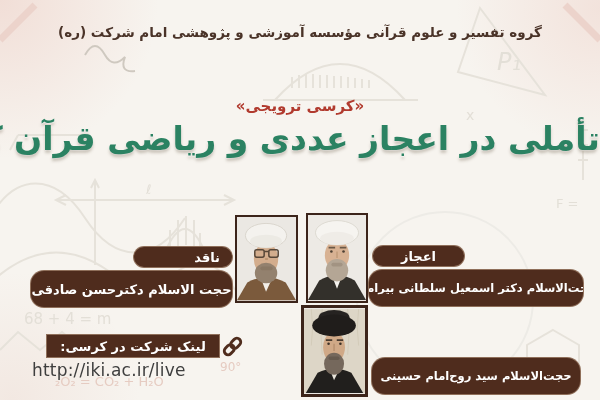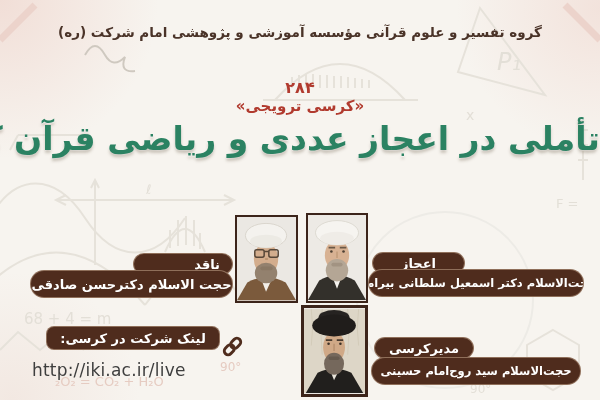--- a/index.html
+++ b/index.html
@@ -14,46 +14,46 @@
   }
   .bg{position:absolute;inset:0;z-index:0;pointer-events:none;}
   .layer{position:absolute;z-index:1;}
 
   .org{left:0;width:100%;text-align:center;color:#4a3328;font-weight:bold;direction:rtl;white-space:nowrap;}
   .org1{top:24px;font-size:13.5px;}
   .org2{top:51px;font-size:13px;}
 
   .badge{top:80px;left:0;width:100%;text-align:center;color:#b13a2e;direction:rtl;}
   .badge .num{font-size:16px;font-weight:bold;letter-spacing:1px;display:block;line-height:1;}
-  .badge .lbl{font-size:15px;font-weight:bold;display:block;line-height:1.2;margin-top:1px;}
+  .badge .lbl{font-size:15px;font-weight:bold;display:block;line-height:1.2;margin-top:17px;}
 
   .title{top:119px;left:0;width:100%;text-align:center;direction:rtl;white-space:nowrap;
     font-size:33px;font-weight:bold;color:#2b8262;
     text-shadow:0 3px 3px rgba(150,140,125,.45), 0 1px 0 #ffffff;}
 
   .photo{box-sizing:border-box;border:2px solid #3c241a;background:#ebe8e3;overflow:hidden;}
   .photo svg{display:block;width:100%;height:100%;}
   .photo-critic{left:235px;top:215px;width:63px;height:88px;}
   .photo-speaker{left:306px;top:213px;width:62px;height:90px;}
   .photo-manager{left:301px;top:305px;width:67px;height:92px;border-width:3px;}
 
   .pill{box-sizing:border-box;background:#4f2c1d;color:#fff;direction:rtl;
     display:flex;align-items:center;justify-content:center;white-space:nowrap;overflow:hidden;
     border:1px solid rgba(222,193,166,.45);font-weight:bold;}
-  .role{height:22px;border-radius:11px;font-size:13px;padding:0 12px;margin-top:7px;}
-  .name{height:28px;border-radius:14px;font-size:12px;padding:8px 8px;}
+  .role{height:22px;border-radius:11px;font-size:13px;padding:0 12px;}
+  .name{height:28px;border-radius:14px;font-size:12px;padding:18px 8px;}
 
   .role-critic{left:133px;top:246px;width:100px;justify-content:flex-start;}
   .name-critic{left:30px;top:270px;width:203px;font-size:13px;}
   .role-speaker{left:372px;top:245px;width:93px;}
   .name-speaker{left:368px;top:269px;width:216px;font-size:11.5px;}
   .role-manager{left:374px;top:330px;width:100px;}
   .name-manager{left:371px;top:357px;width:210px;font-size:11.5px;}
 
-  .link-pill{left:46px;top:326px;width:174px;height:24px;border-radius:8px;font-size:13px;}
+  .link-pill{left:46px;top:334px;width:174px;height:24px;border-radius:0;font-size:13px;}
   .link-icon{left:221px;top:335px;width:23px;height:23px;}
   .url{left:32px;top:360px;direction:ltr;font-size:17px;color:#3e3e3e;font-weight:400;
     font-family:"DejaVu Sans",sans-serif;letter-spacing:.2px;}
 </style>
 </head>
 <body>
 
 <div class="poster">
 
   <svg class="bg" viewBox="0 0 600 400">
@@ -94,21 +94,20 @@
     </g>
     <g fill="#e6ccc2" font-family="DejaVu Sans, sans-serif">
       <text x="55" y="386" font-size="13">₂O₂ = CO₂ + H₂O</text>
       <text x="220" y="371" font-size="12">90°</text>
     </g>
   </svg>
 
   <div class="layer org org1">گروه تفسیر و علوم قرآنی مؤسسه آموزشی و پژوهشی امام شرکت (ره)</div>
 
   <div class="layer badge">
-    <span class="num">۲۸۴</span>
     <span class="lbl">«کرسی ترویجی»</span>
   </div>
 
   <div class="layer title">تأملی در اعجاز عددی و ریاضی قرآن کریم</div>
 
   <div class="layer photo photo-critic">
     <svg viewBox="0 0 63 88">
       <rect x="0" y="0" width="63" height="88" fill="#ebe8e3"></rect>
       <path d="M0 88 L11 69 Q31 58 52 69 L63 88 Z" fill="#7b5a3c"></path>
       <path d="M26 66 L31 79 L37 66 Z" fill="#f2efe9"></path>
@@ -158,21 +157,20 @@
       <path d="M33 38 v8" stroke="#b68f6d" stroke-width="1.5"></path>
     </svg>
   </div>
 
   <div class="layer pill role role-critic">ناقد</div>
   <div class="layer pill name name-critic">حجت الاسلام دکترحسن صادقی</div>
 
   <div class="layer pill role role-speaker">اعجاز</div>
   <div class="layer pill name name-speaker">حجت‌الاسلام دکتر اسمعیل سلطانی بیرامی</div>
 
-  <div class="layer pill role role-manager">مدیرکرسی</div>
   <div class="layer pill name name-manager">حجت‌الاسلام سید روح‌امام حسینی</div>
 
   <div class="layer pill link-pill">لینک شرکت در کرسی:</div>
   <svg class="layer link-icon" viewBox="0 0 24 24">
     <g transform="rotate(-45 12 12)" stroke="#4f2c1d" stroke-width="3" fill="none">
       <rect x="1.5" y="8" width="11.5" height="8" rx="4"></rect>
       <rect x="11" y="8" width="11.5" height="8" rx="4"></rect>
     </g>
   </svg>
   <div class="layer url">http://iki.ac.ir/live</div>

